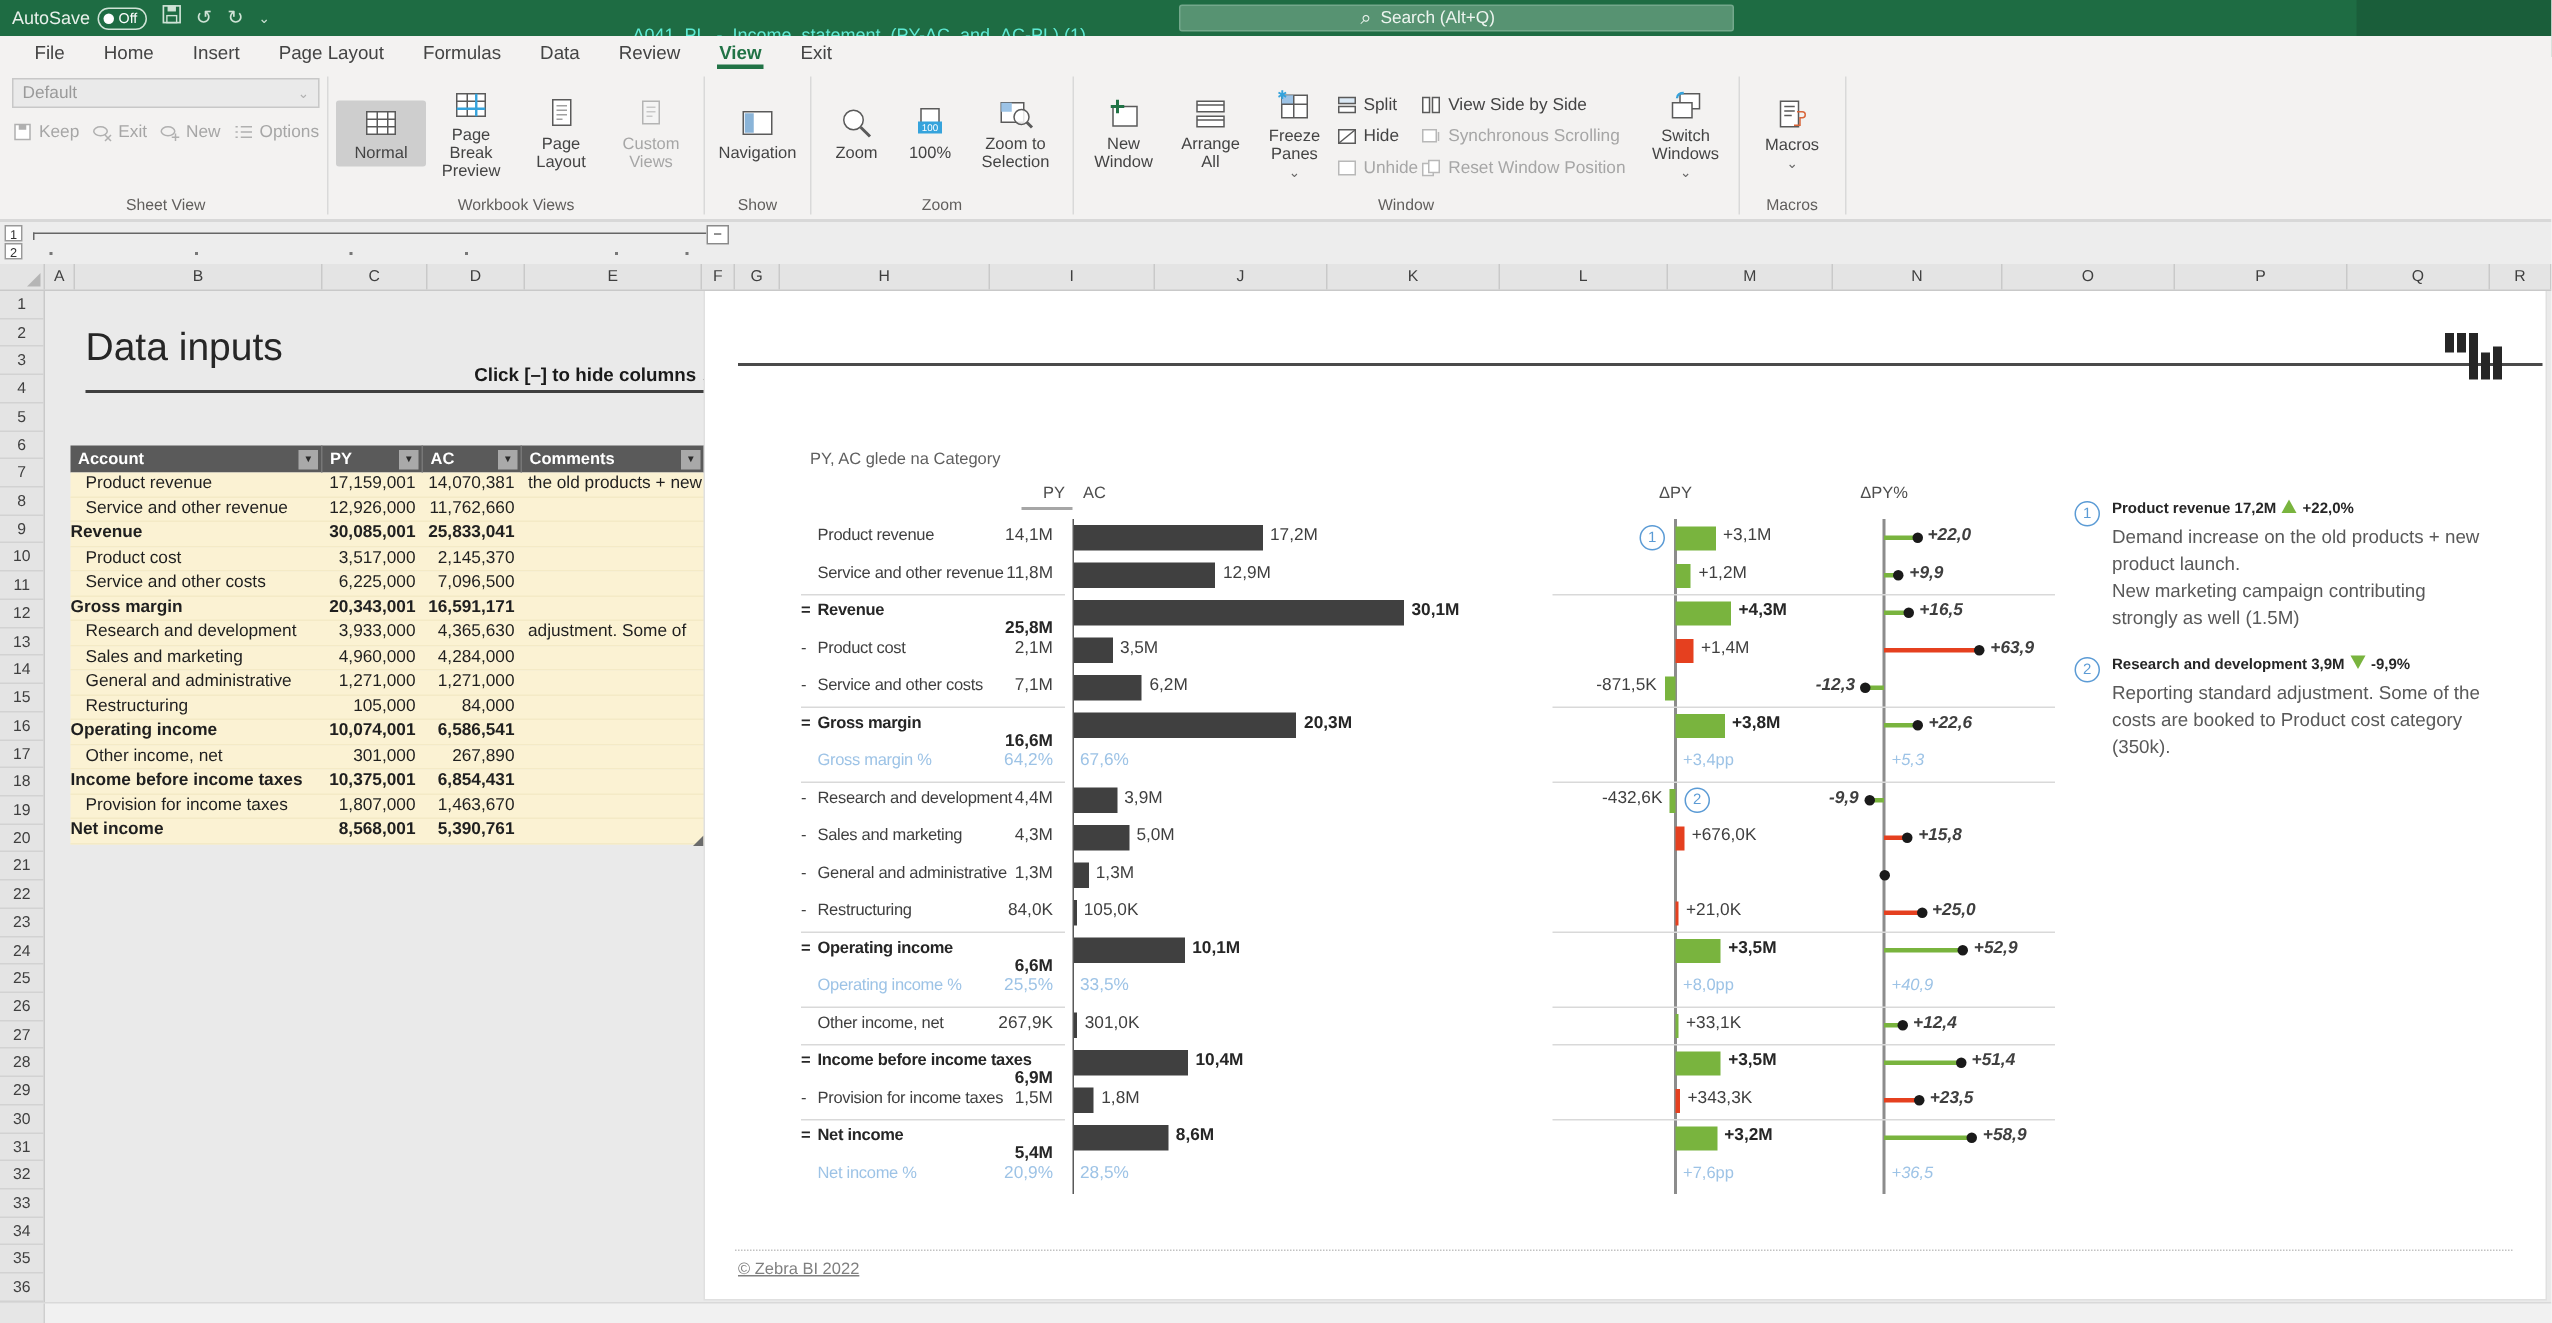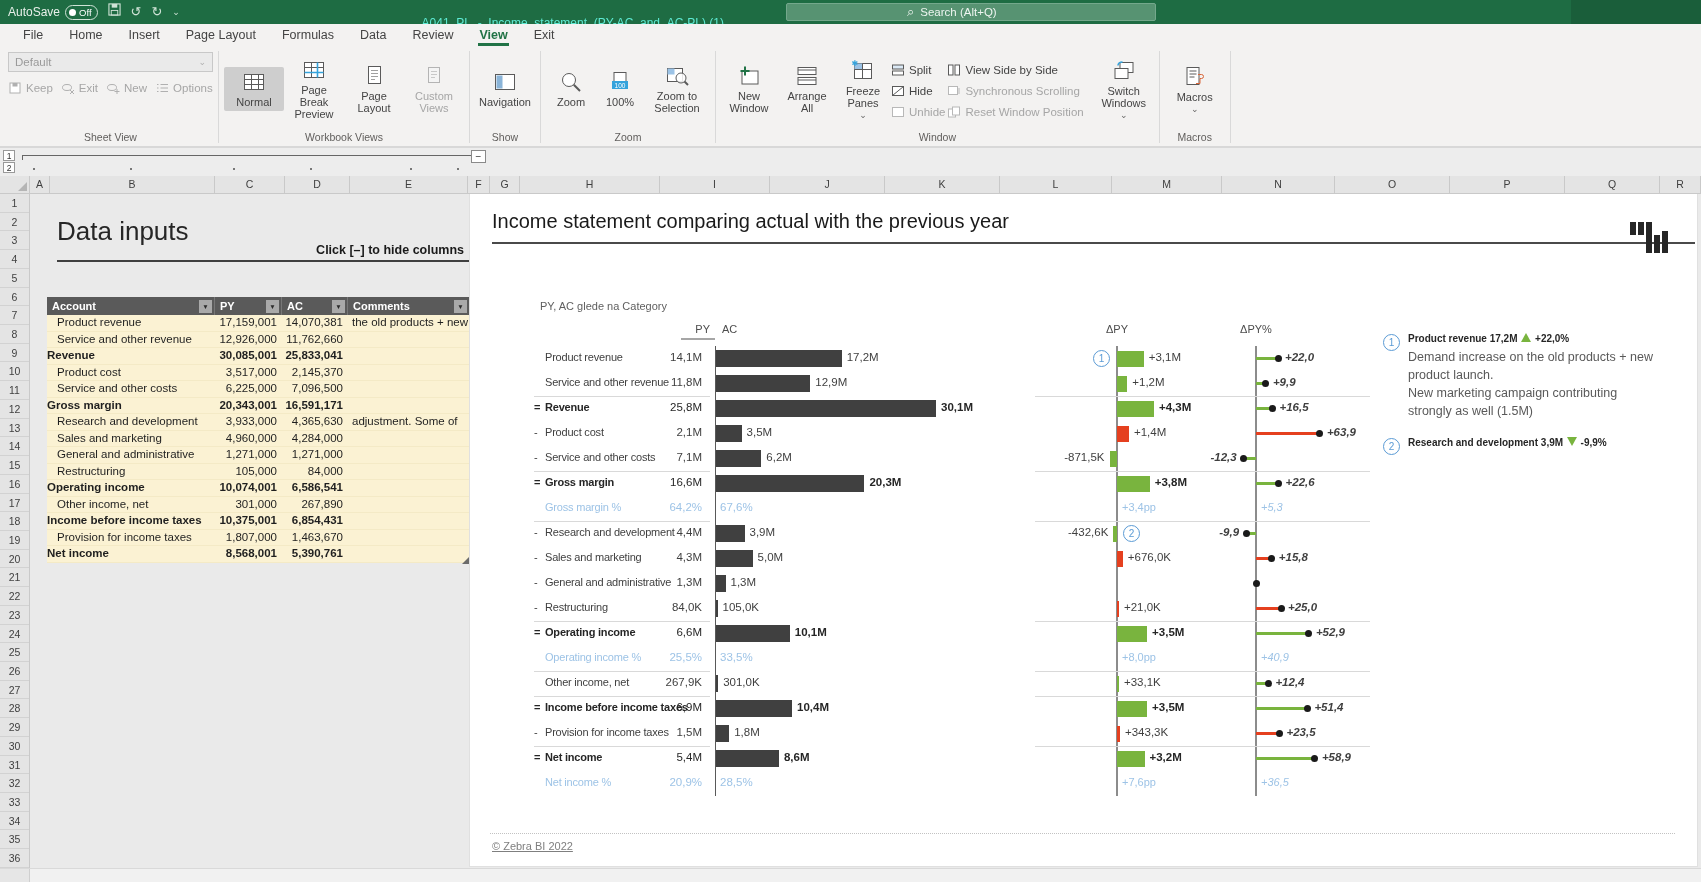--- a/index.html
+++ b/index.html
@@ -100,21 +100,21 @@
   .axis-dpyp{left:785px;width:1.5px;background:#8c8c8c;}
   .crow{position:absolute;left:0;width:1227px;height:25px;}
   .csep{position:absolute;top:0;height:1px;background:#d9d9d9;}
   .csep.s1{left:64px;width:176px;}
   .csep.s2{left:565px;width:335px;}
   .clabel{position:absolute;left:64px;top:5px;font-size:11px;color:#3f3f3f;white-space:nowrap;display:flex;letter-spacing:-0.2px;}
   .cprefix{width:11px;display:inline-block;}
   .crow.total .clabel{font-weight:700;color:#262626;}
   .crow.pct .clabel{color:#9dc3e6;}
   .cpy{position:absolute;left:152px;top:5px;width:80px;text-align:right;font-size:11.5px;color:#3f3f3f;}
-  .crow.total .cpy{font-weight:400;color:#262626;}
+  .crow.total .cpy{font-weight:700;color:#262626;margin-top:12px;}
   .crow.pct .cpy{color:#9dc3e6;}
   .cbar{position:absolute;top:4px;height:17px;background:#404040;}
   .cac{position:absolute;top:5px;font-size:11.5px;color:#3f3f3f;white-space:nowrap;}
   .crow.total .cac{font-weight:700;color:#262626;}
   .cacp{position:absolute;left:250px;top:5px;font-size:11.5px;color:#9dc3e6;}
   .dbar{position:absolute;top:4.5px;height:16px;}
   .dbar.pos{background:#79b43e;}
   .dbar.neg{background:#e5401f;}
   .dlab{position:absolute;top:5px;font-size:11.5px;color:#3f3f3f;white-space:nowrap;}
   .crow.total .dlab{font-weight:700;color:#262626;}
@@ -586,21 +586,20 @@
               <div class="dc a">Net income</div>
               <div class="dc n">8,568,001</div>
               <div class="dc n2">5,390,761</div>
               <div class="dc c"></div>
             </div>
           </div>
       </div>
       <div class="di-handle"></div>
 
       <div class="panel">
-        <div class="p-title">Income statement comparing actual with the previous year</div>
         <div class="p-rule"></div>
         <div class="logo">
           <div style="left:0;top:0;height:13px;"></div>
           <div style="left:8px;top:0;height:13px;"></div>
           <div style="left:16px;top:0;height:31px;"></div>
           <div style="left:24px;top:13px;height:18px;"></div>
           <div style="left:32px;top:9px;height:22px;"></div>
         </div>
         <div class="p-sub">PY, AC glede na Category</div>
         <div class="h-pyv">PY</div>
@@ -871,20 +870,21 @@
               <div>
                 <div class="ctitle">Product revenue 17,2M <span class="tri up"></span> +22,0%</div>
                 <div class="cbody">Demand increase on the old products + new product launch.
 New marketing campaign contributing strongly as well (1.5M)</div>
               </div>
             </div>
             <div class="comment" style="top: 243px;">
               <div class="ccirc">2</div>
               <div>
                 <div class="ctitle">Research and development 3,9M <span class="tri down"></span> -9,9%</div>
+                <div class="cbody">Reporting standard adjustment. Some of the costs are booked to Product cost category (350k).</div>
               </div>
             </div>
           </div>
         <div class="p-footline"></div>
         <div class="p-foot">© Zebra BI 2022</div>
       </div>
 
     </div>
   </div>
 

